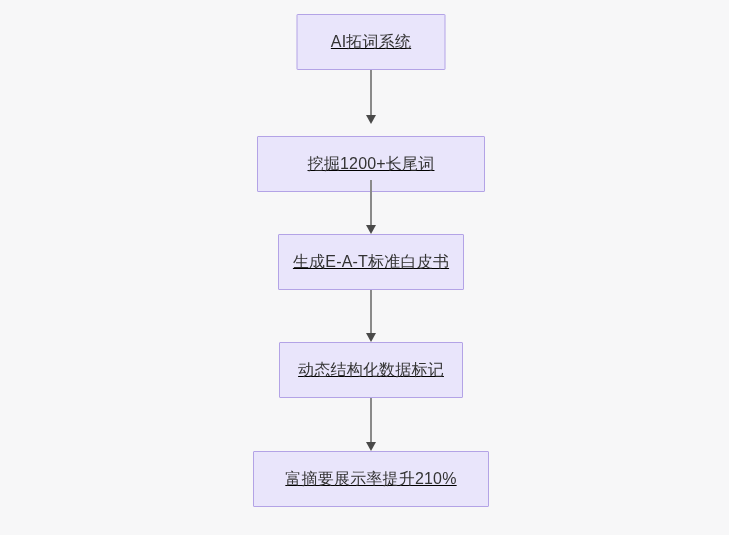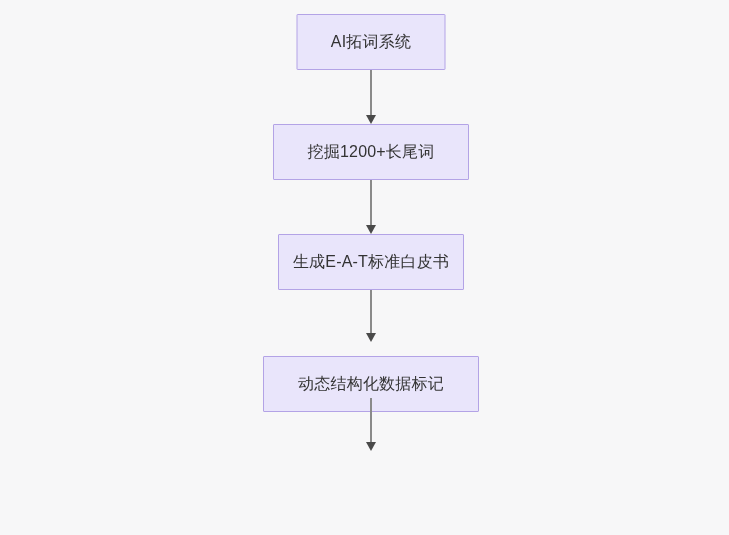--- a/index.html
+++ b/index.html
@@ -28,34 +28,35 @@
     box-sizing: border-box;
     display: flex;
     align-items: center;
     justify-content: center;
     background: #e9e5fb;
     border: 1px solid #b3a3e6;
     border-radius: 1px;
     height: 56px;
     transform: translateX(-50%);
     left: 371px;
+    text-decoration: underline;
   }
   .node-label {
     font-size: 16px;
     line-height: 1;
     color: #333333;
     letter-spacing: 0.2px;
     white-space: nowrap;
     font-family: "Liberation Sans", "DejaVu Sans", sans-serif;
   }
 
   #node-1 { top: 14px;  width: 149px; }
-  #node-2 { top: 124px; width: 196px; }
+  #node-2 { top: 136px; width: 228px; }
   #node-3 { top: 234px; width: 186px; }
-  #node-4 { top: 356px; width: 216px; }
+  #node-4 { top: 342px; width: 184px; }
   #node-5 { top: 451px; width: 236px; }
 
   
   .connector {
     position: absolute;
     left: 371px;
     transform: translateX(-50%);
     width: 12px;
   }
   .connector .stem {
@@ -121,14 +122,17 @@
 
   <div class="node" id="node-4">
     <span class="node-label">动态结构化数据标记</span>
   </div>
 
   <div class="connector" id="connector-4">
     <div class="stem"></div>
     <div class="head"></div>
   </div>
 
+  <div class="node" id="node-5">
+    <span class="node-label">富摘要展示率提升210%</span>
+  </div>
 
 </div>
 
 </body></html>

